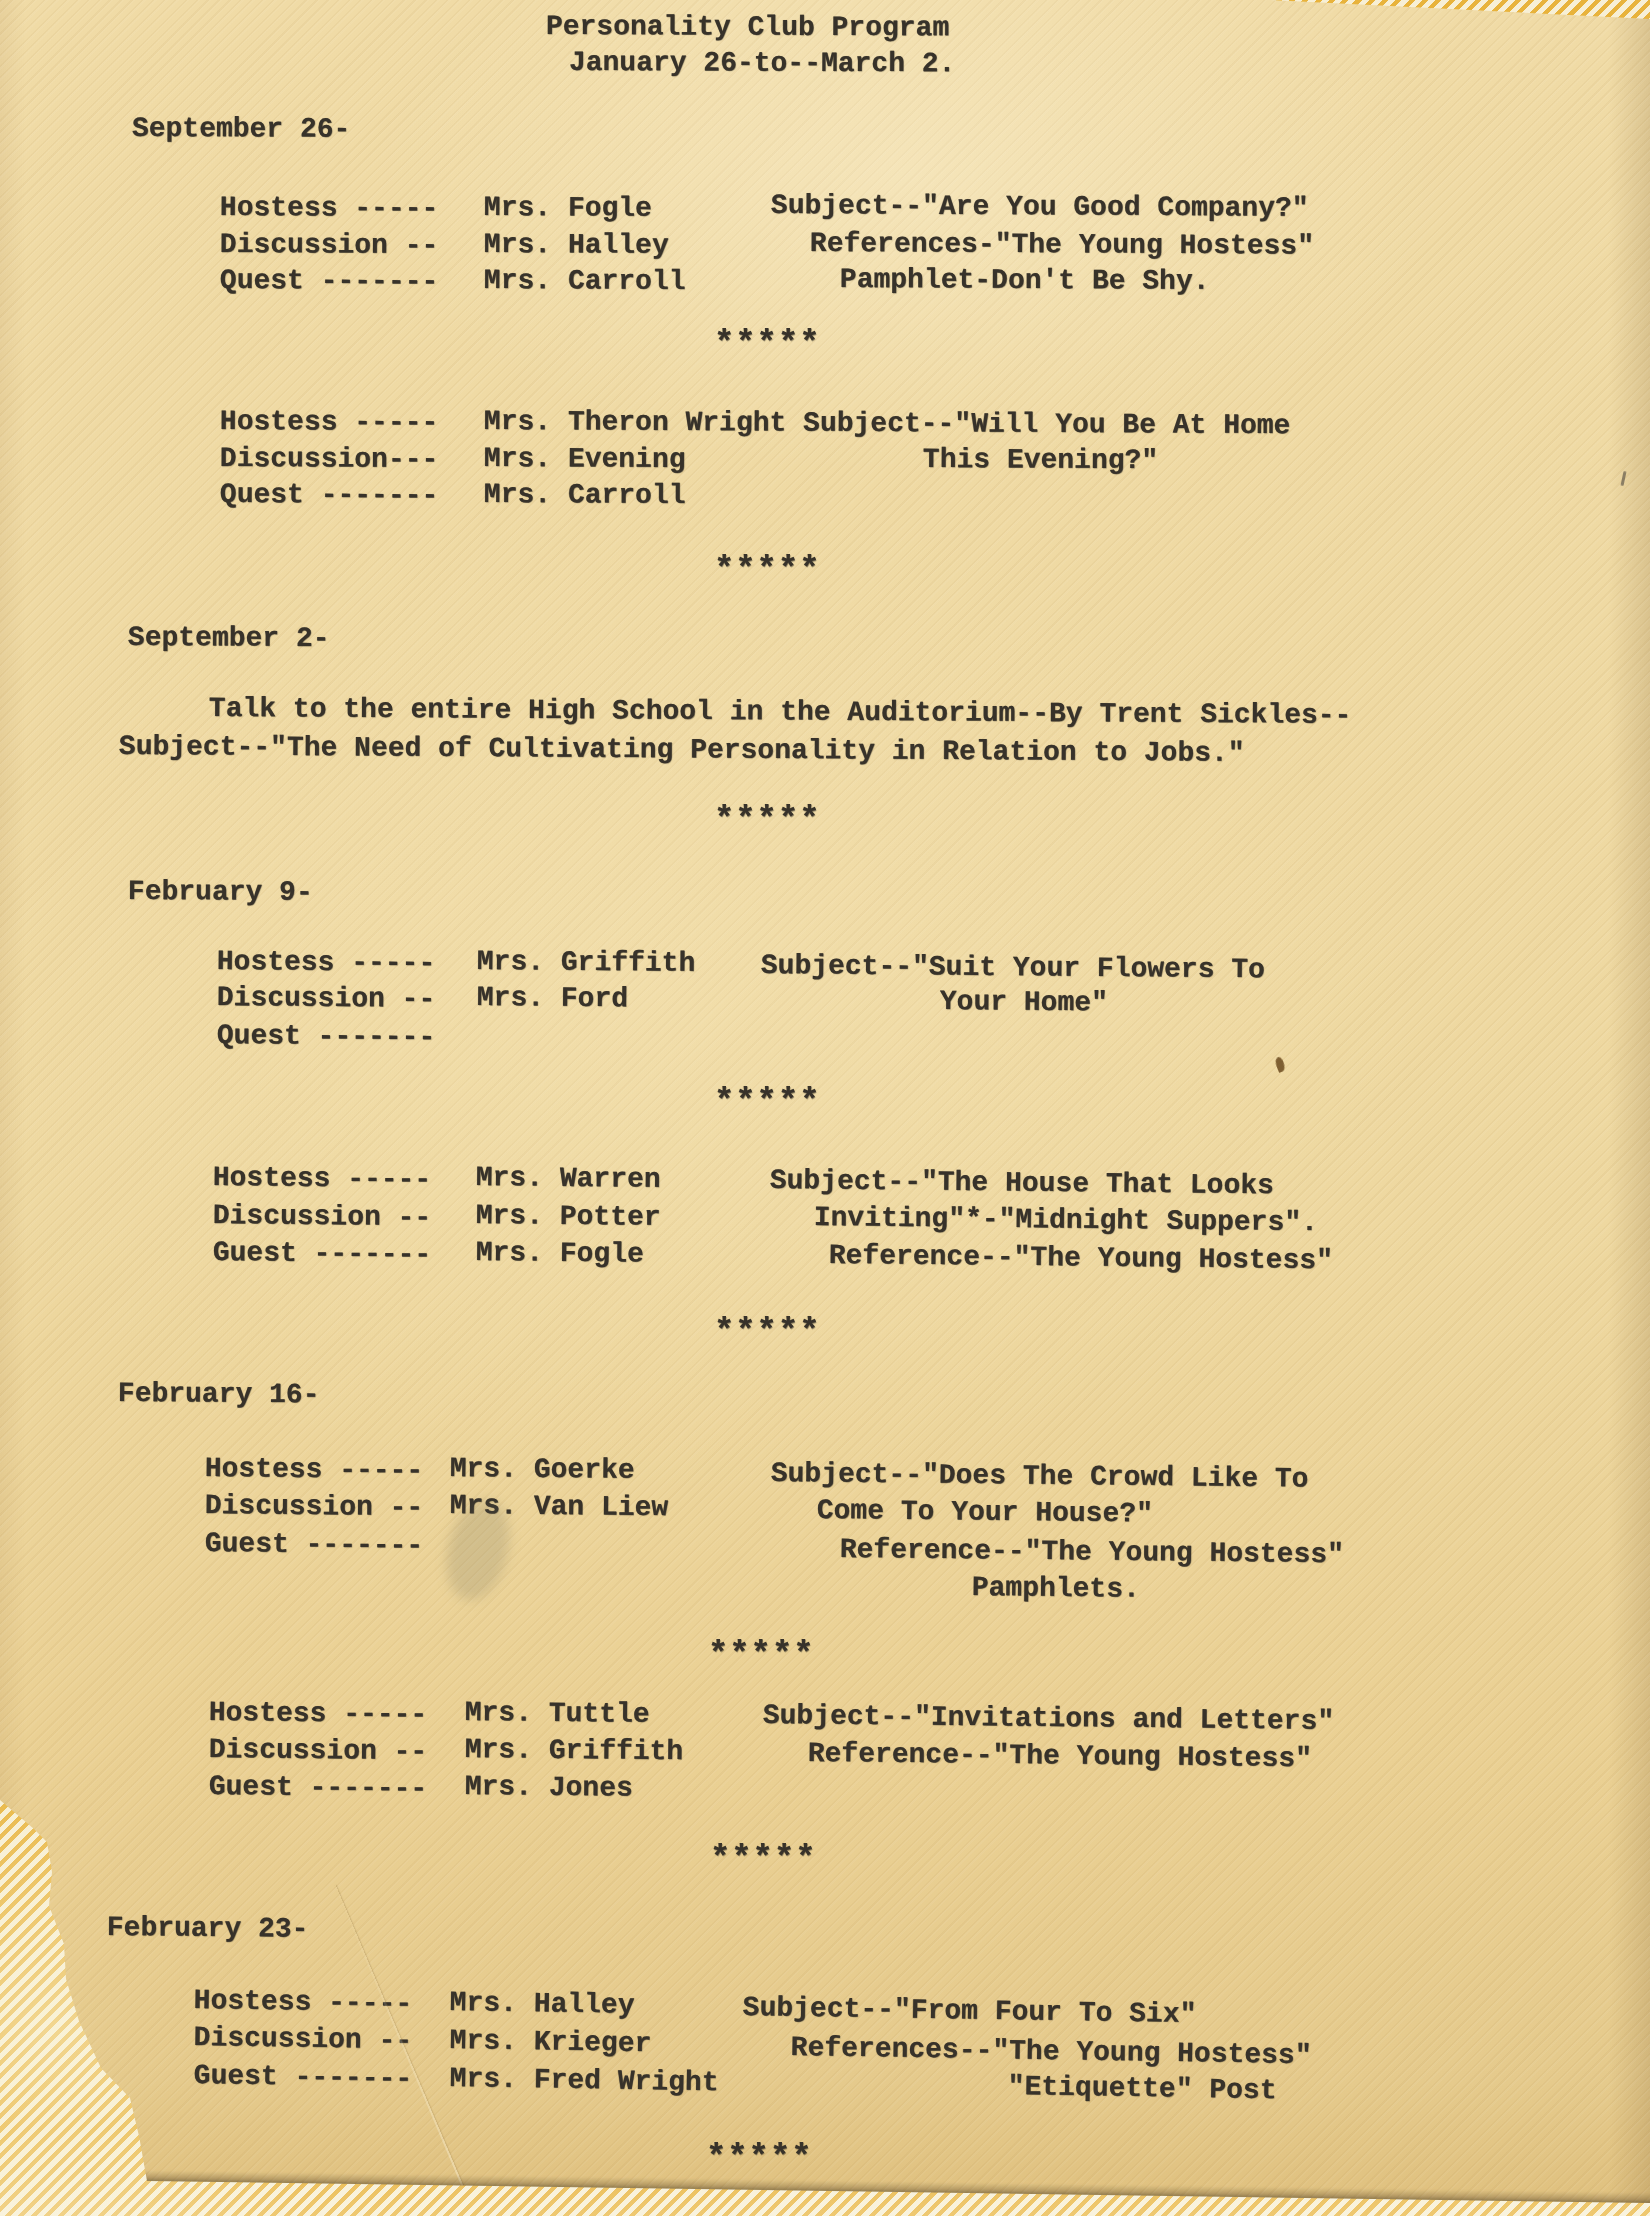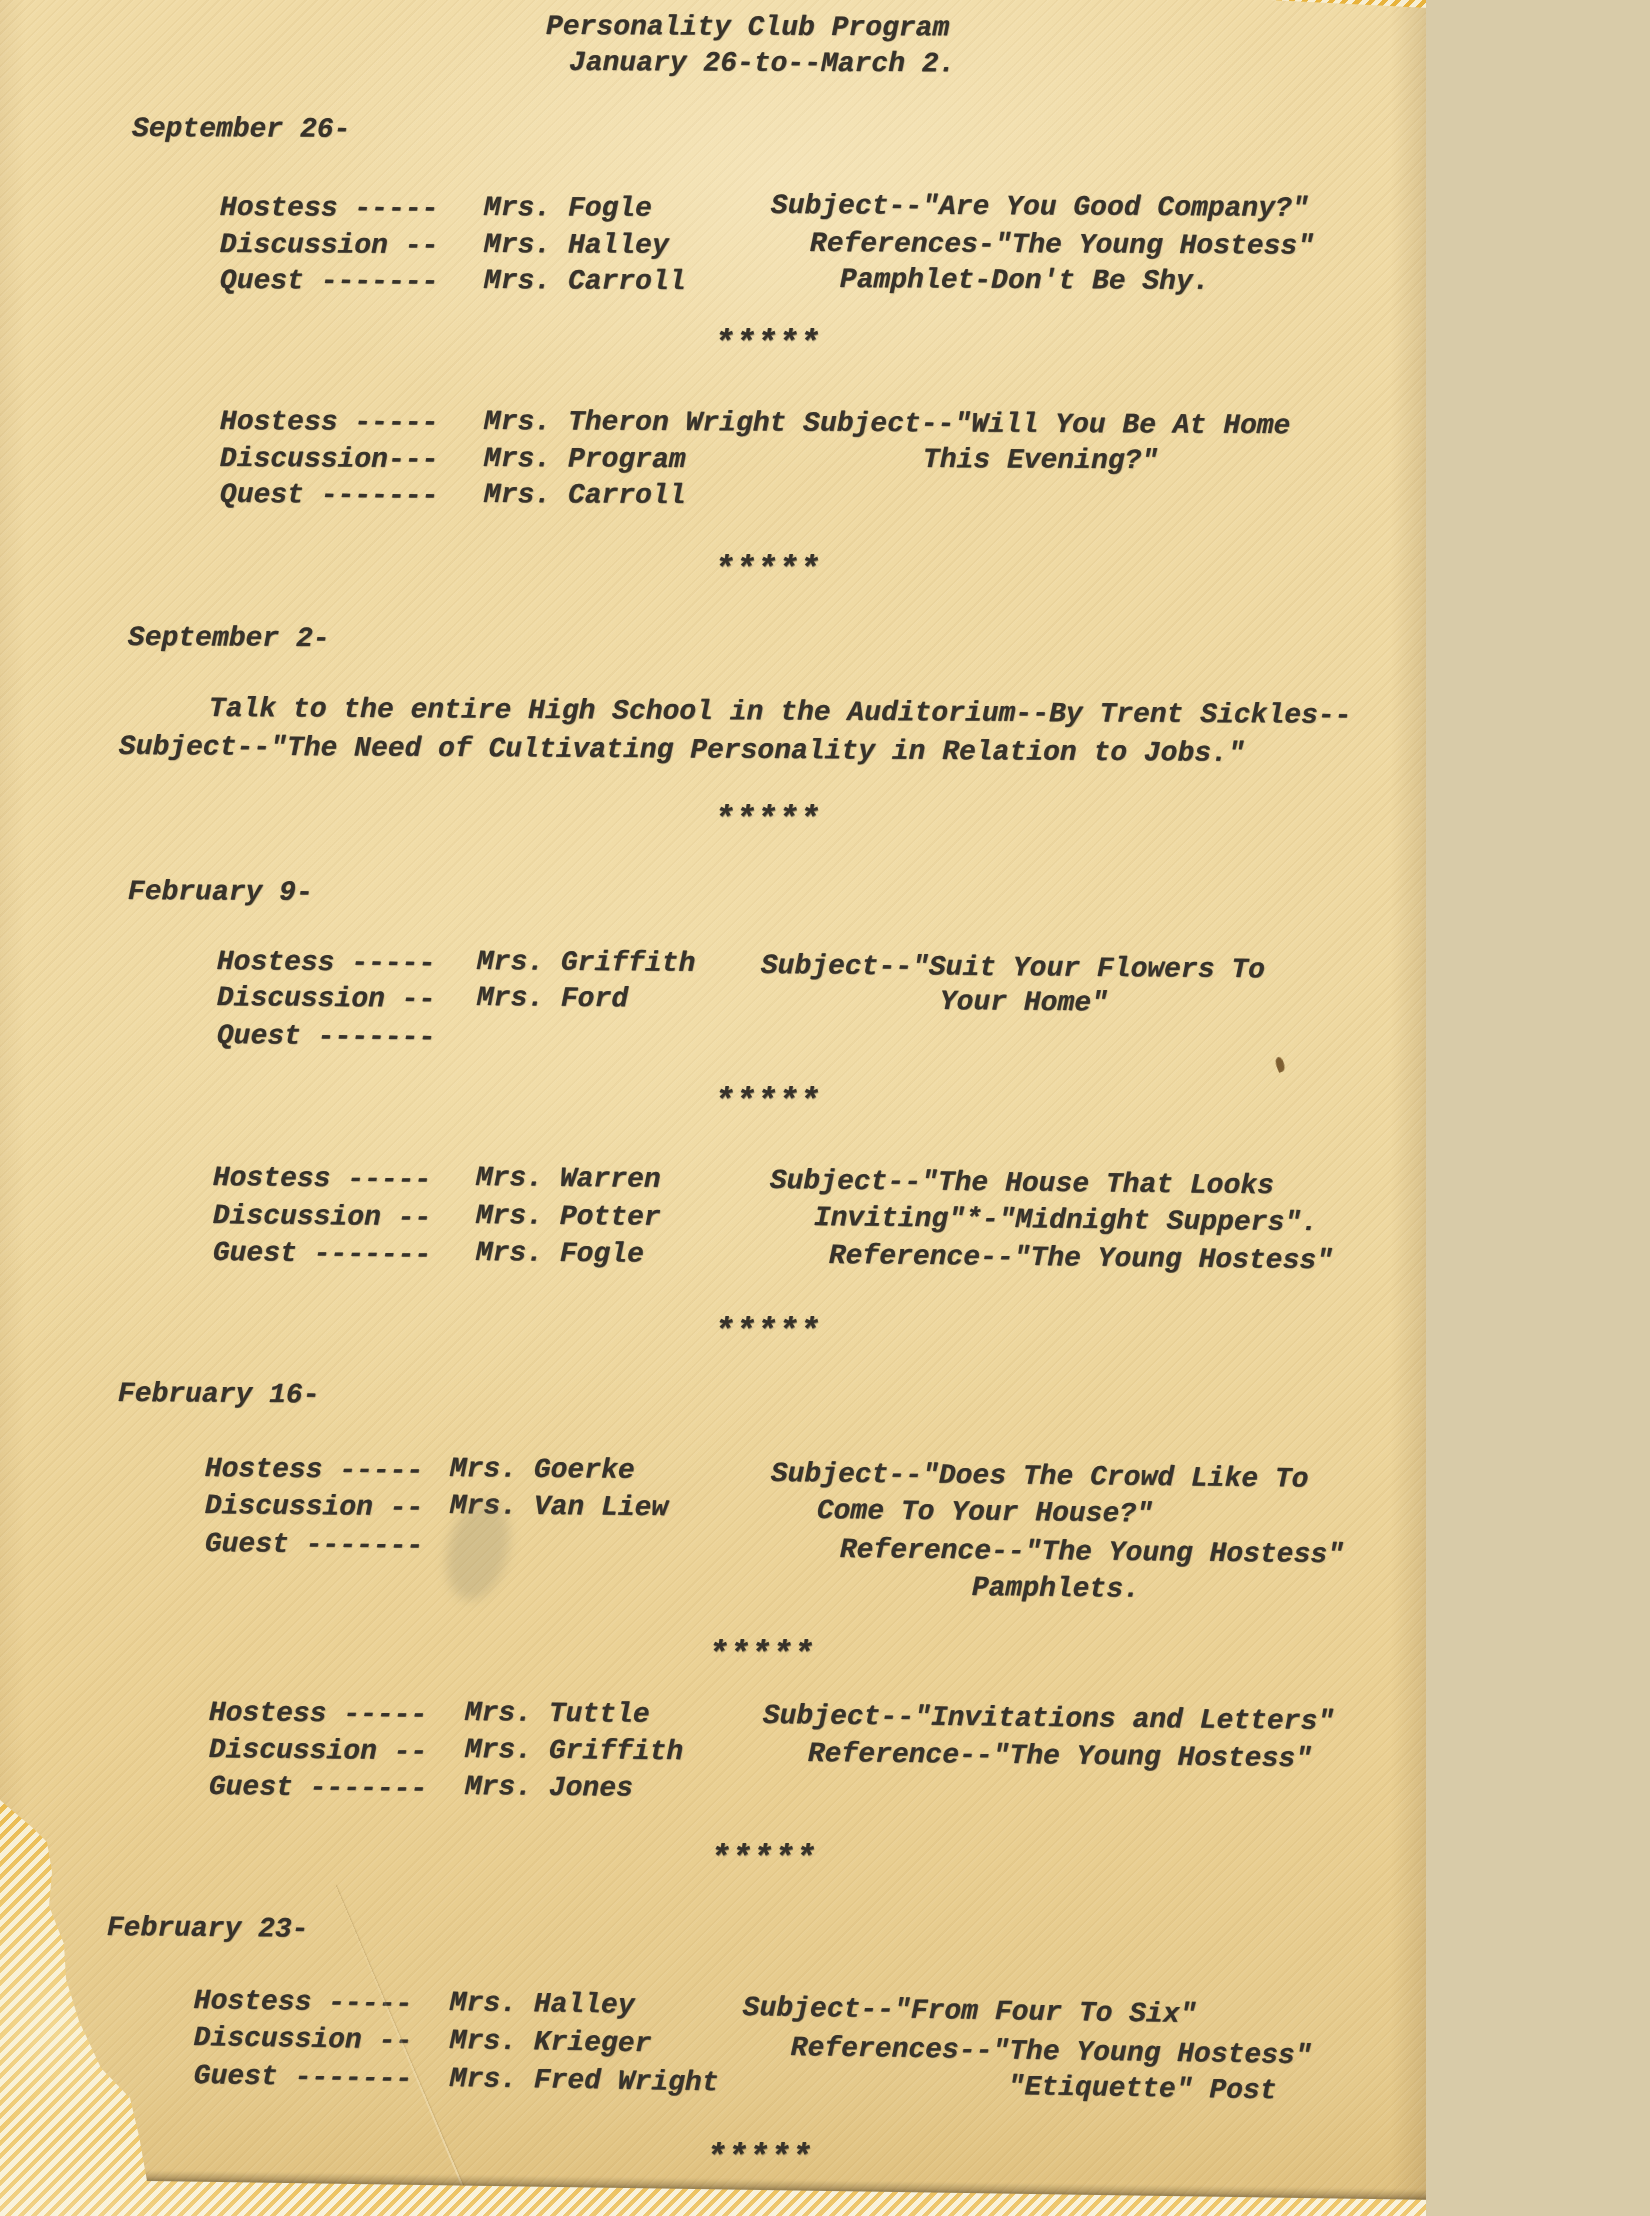--- a/index.html
+++ b/index.html
@@ -1,19 +1,18 @@
 <!DOCTYPE html>
 <html style="--paper: #eed8a0; --ink: #37322a; --stripe-yellow: #e8b33c; --stripe-cream: #f7efd5;font-size:13.6px"><head>
 <meta charset="utf-8">
 <style>
   html,body { margin:0; padding:0; background:#d8cba8; }
   .scene {
-    position:relative; width:1426px; height:2216px; overflow:hidden;
+    position:relative; width:1650px; height:2216px; overflow:hidden;
     font-family:"Liberation Mono", monospace;
-    font-style:italic;
   }
   
   .backing {
     position:absolute; inset:0;
     background:
       radial-gradient(426px 426px at 51px 2029px, rgba(250,244,216,0.55), rgba(250,244,216,0) 70%),
       linear-gradient(180deg, rgba(255,252,240,0) 0 96%, rgba(255,252,240,0.30)),
       repeating-linear-gradient(135deg, var(--stripe-yellow) 0 4.3px, var(--stripe-cream) 4.3px 9.4px);
   }
   
@@ -85,21 +84,21 @@
         <div class="line" style="left: 220px; top: 228px; transform: rotate(0.3deg);">Discussion --</div>
         <div class="line" style="left: 484px; top: 228px; transform: rotate(0.3deg);">Mrs. Halley</div>
         <div class="line" style="left: 810px; top: 227px; transform: rotate(0.3deg);">References-"The Young Hostess"</div>
         <div class="line" style="left: 220px; top: 264px; transform: rotate(0.3deg);">Quest -------</div>
         <div class="line" style="left: 484px; top: 264px; transform: rotate(0.3deg);">Mrs. Carroll</div>
         <div class="line" style="left: 840px; top: 263px; transform: rotate(0.3deg);">Pamphlet-Don't Be Shy.</div>
         <div class="line sep" style="left: 714px; top: 326px;">*****</div>
         <div class="line" style="left: 220px; top: 405px; transform: rotate(0.3deg);">Hostess -----</div>
         <div class="line" style="left: 484px; top: 405px; transform: rotate(0.3deg);">Mrs. Theron Wright Subject--"Will You Be At Home</div>
         <div class="line" style="left: 220px; top: 442px; transform: rotate(0.3deg);">Discussion---</div>
-        <div class="line" style="left: 484px; top: 442px; transform: rotate(0.3deg);">Mrs. Program</div>
+        <div class="line" style="left: 484px; top: 442px; transform: rotate(0.3deg);">Mrs. Evening</div>
         <div class="line" style="left: 923px; top: 443px; transform: rotate(0.3deg);">This Evening?"</div>
         <div class="line" style="left: 220px; top: 478px; transform: rotate(0.3deg);">Quest -------</div>
         <div class="line" style="left: 484px; top: 478px; transform: rotate(0.3deg);">Mrs. Carroll</div>
         <div class="line sep" style="left: 714px; top: 552px;">*****</div>
         <div class="line" style="left: 128px; top: 621px; transform: rotate(0.3deg);">September 2-</div>
         <div class="line" style="left: 209px; top: 692px; transform: rotate(0.35deg);">Talk to the entire High School in the Auditorium--By Trent Sickles--</div>
         <div class="line" style="left: 119px; top: 730px; transform: rotate(0.35deg);">Subject--"The Need of Cultivating Personality in Relation to Jobs."</div>
         <div class="line sep" style="left: 714px; top: 802px;">*****</div>
         <div class="line" style="left: 128px; top: 875px; transform: rotate(0.3deg);">February 9-</div>
         <div class="line" style="left: 217px; top: 945px; transform: rotate(0.5deg);">Hostess -----</div>

